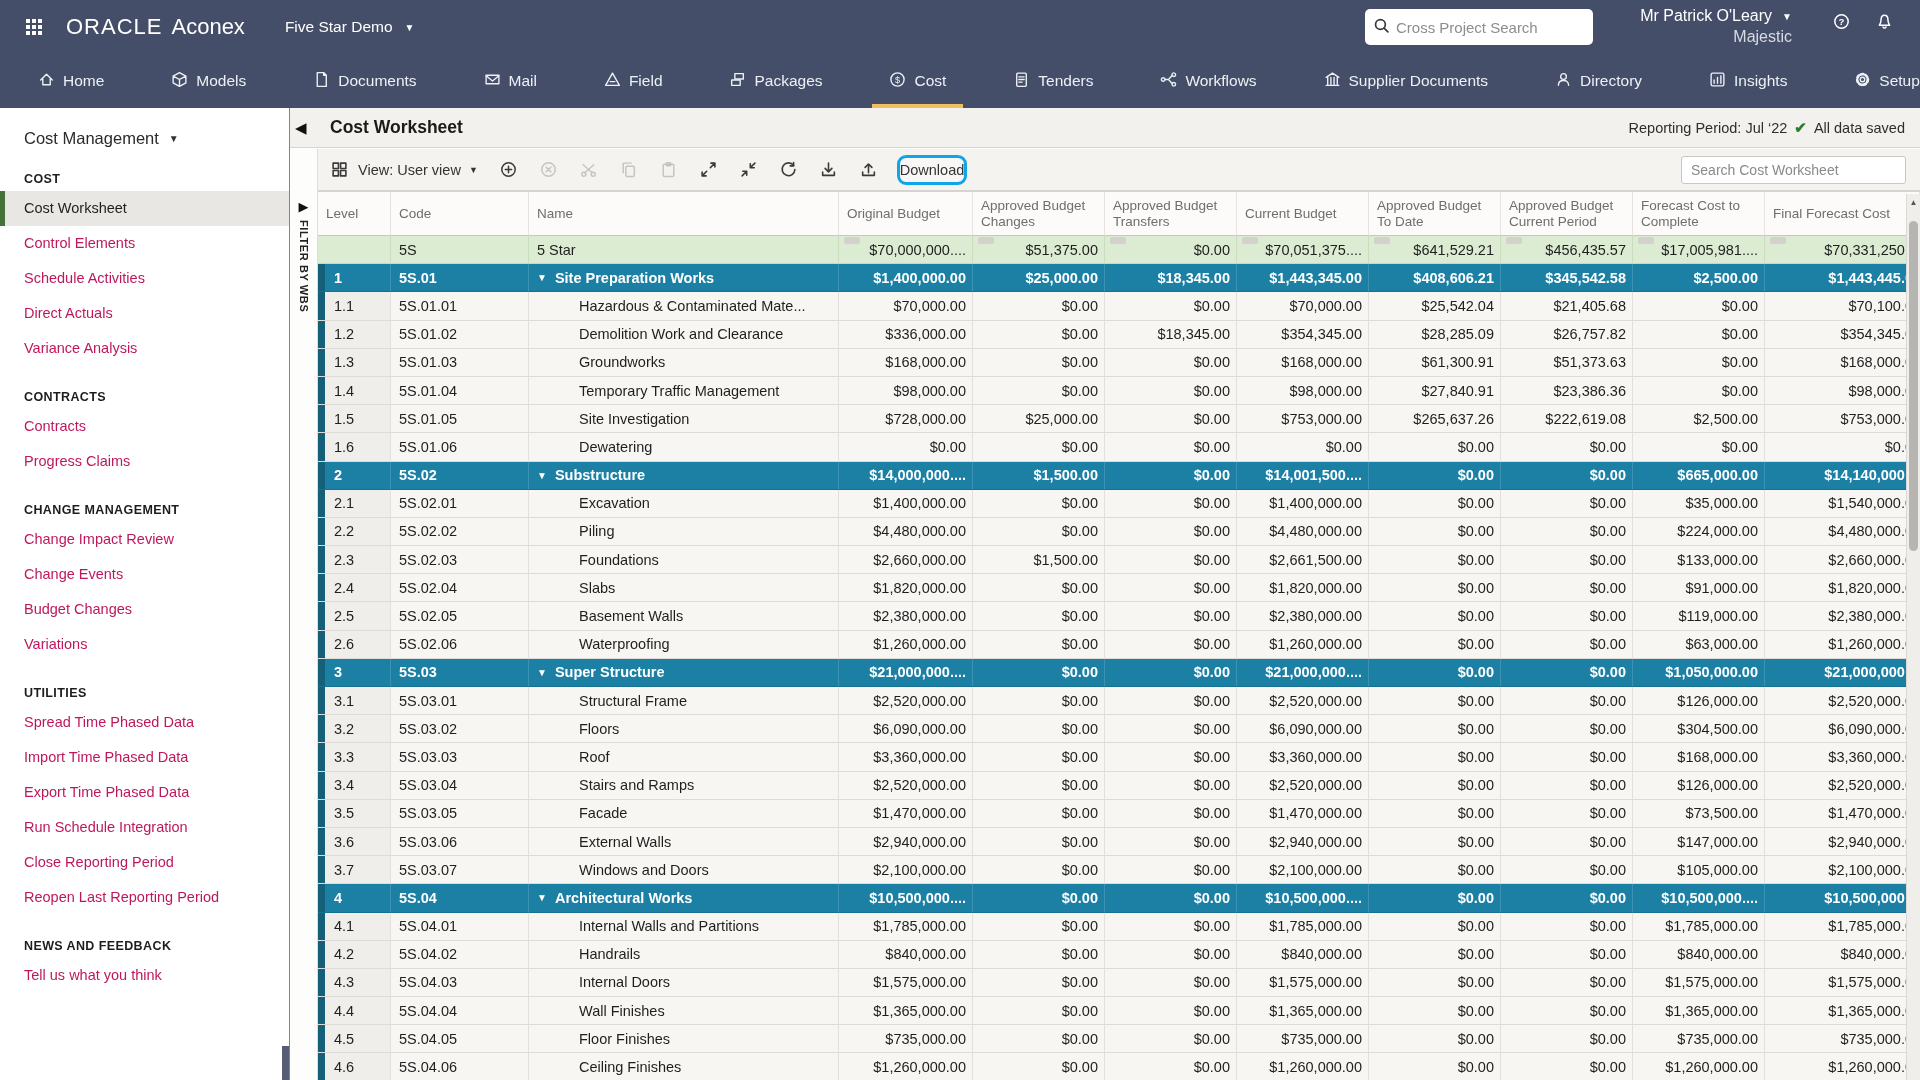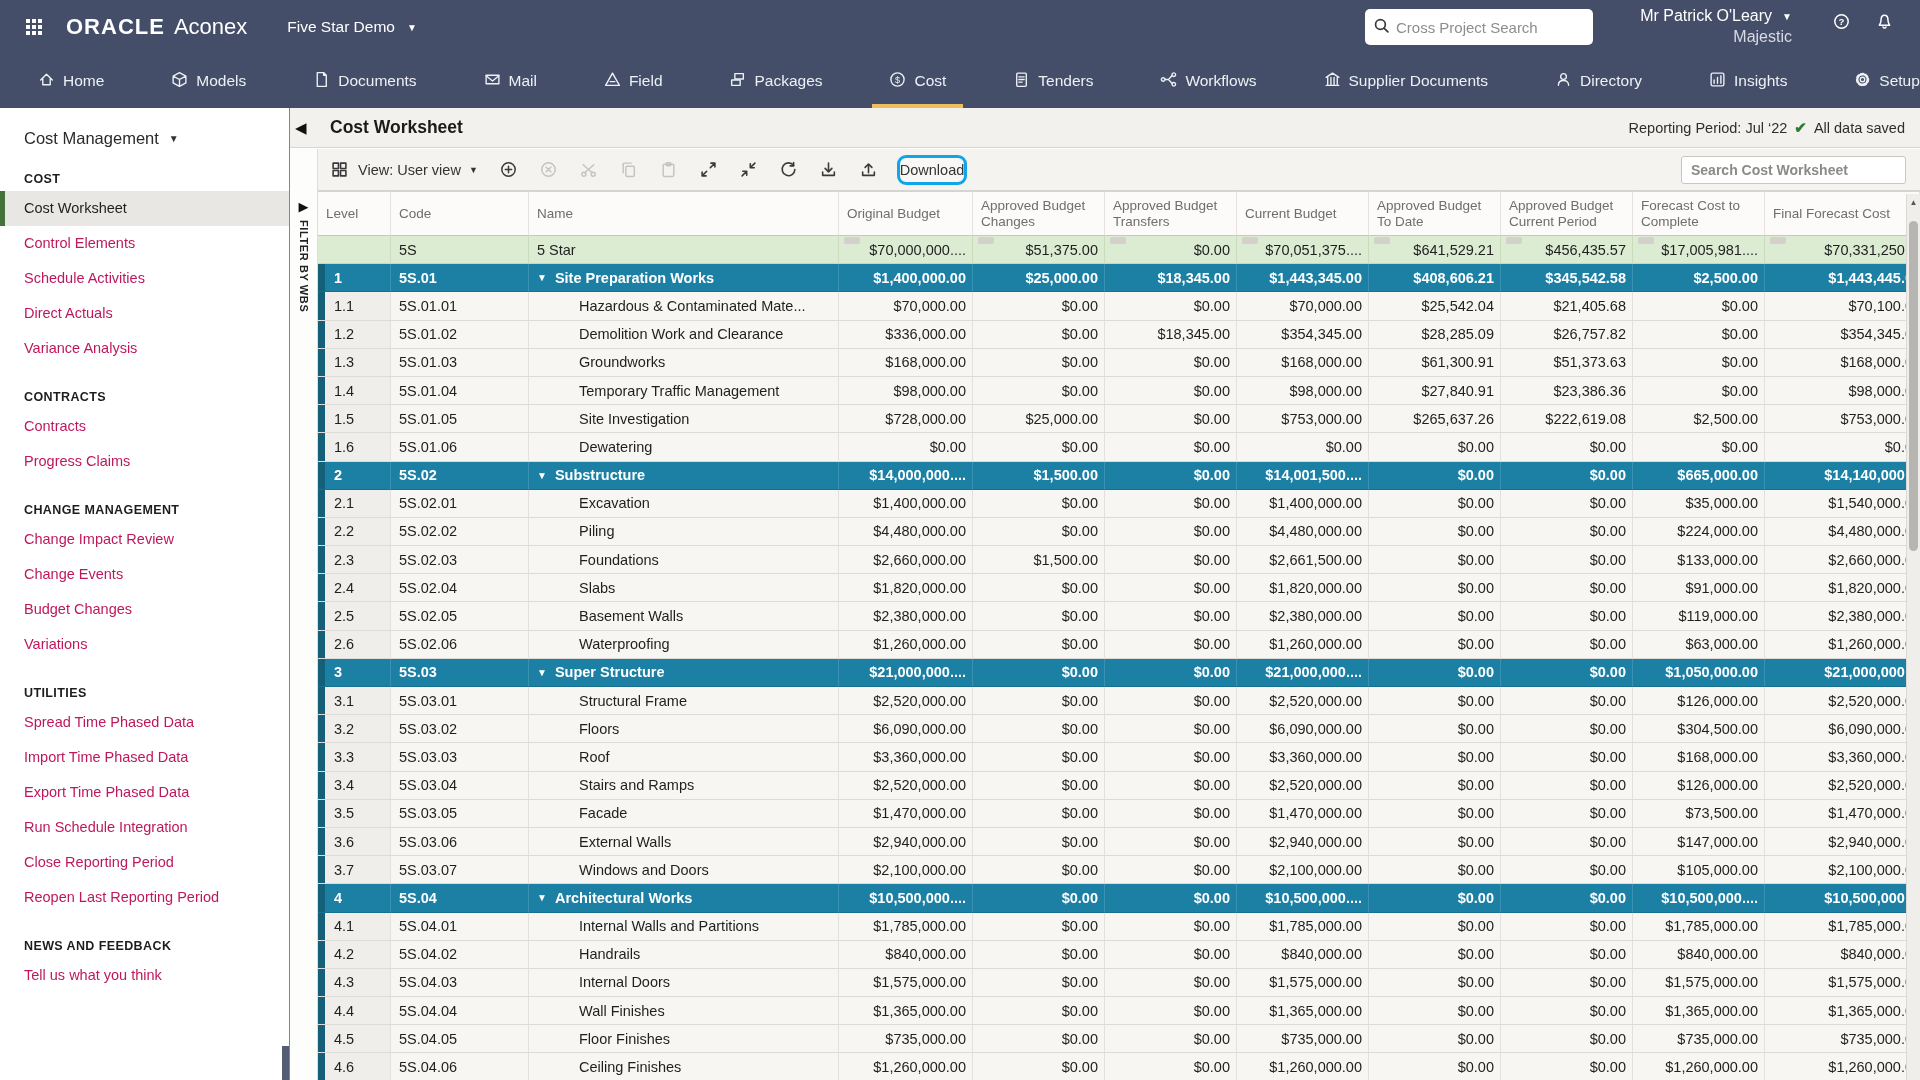--- a/index.html
+++ b/index.html
@@ -5,21 +5,21 @@
   * { margin:0; padding:0; box-sizing:border-box; }
   html,body { width:1920px; height:1080px; overflow:hidden; background:#fff;
     font-family:"Liberation Sans", sans-serif; }
 
   
   .topbar { position:relative; width:100%; height:108px; background:#454e68; color:#fff; }
   .tb-row1 { height:54px; display:flex; align-items:center; position:relative; }
   .launcher { margin-left:26px; display:grid; grid-template-columns:repeat(3,4px); grid-gap:2px; cursor:pointer; }
   .launcher i { width:4px; height:4px; background:#fff; display:block; }
   .brand { margin-left:24px; font-size:22px; display:flex; align-items:baseline; cursor:pointer; }
-  .brand .oracle { font-weight:700; letter-spacing:1px; }
+  .brand .oracle { font-weight:400; letter-spacing:1px; }
   .brand .product { font-weight:400; margin-left:9px; }
   .project-sel { margin-left:40px; font-size:15.5px; display:flex; align-items:center; gap:12px; cursor:pointer; }
   .caret-dn { font-size:10px; }
   .tb-search { position:absolute; left:1365px; top:9px; width:228px; height:36px; background:#fff;
     border-radius:5px; display:flex; align-items:center; padding:0 8px; }
   .tb-search svg { color:#3a3a3a; }
   .tb-search input { border:none; outline:none; flex:1; font-size:15px; color:#333; margin-left:6px;
     font-family:"Liberation Sans",sans-serif; background:transparent; }
   .tb-search input::placeholder { color:#8d8d8d; }
   .userblock { position:absolute; right:128px; top:7px; text-align:right; cursor:pointer; }
@@ -70,21 +70,21 @@
   .tool-ic.disabled { color:#c6c4c0; cursor:default; }
   .view-sel { display:flex; align-items:center; gap:8px; margin-left:10px; font-size:14.5px;
     color:#333; cursor:pointer; }
   .view-sel .caret-dn { font-size:9px; color:#333; }
   .tool-icons { display:flex; align-items:center; gap:23px; margin-left:22px; }
   .dl-btn { margin-left:20px; height:30px; padding:0 0; font-size:14.5px; color:#333;
     background:#f8f7f5; border:3px solid #0ea5e9; border-radius:9px; cursor:pointer;
     font-family:"Liberation Sans",sans-serif; }
   .tool-search { position:absolute; right:14px; top:7px; width:225px; height:28px;
     border:1px solid #c9c7c3; border-radius:3px; font-size:14px; padding:12px 9px; color:#333;
-    outline:none; font-family:"Liberation Sans",sans-serif; background:#fff;font-weight:bold; }
+    outline:none; font-family:"Liberation Sans",sans-serif; background:#fff; }
   .tool-search::placeholder { color:#8c8a87; }
 
   
   .grid { flex:1; position:relative; overflow:hidden; background:#fff;
     --cols:73px 138px 310px 134px 132px 132px 132px 132px 132px 132px minmax(0,1fr); }
   .trow { display:grid; grid-template-columns:var(--cols); height:28.2px; }
   .trow .cell { display:flex; align-items:center; padding:0 8px; font-size:14.5px; color:#1f1f1f;
     border-right:1px solid #e3e1dd; border-bottom:1px solid #dddbd7; overflow:hidden;
     white-space:nowrap; position:relative; }
   .trow .money { justify-content:flex-end; padding:0 6px; }

